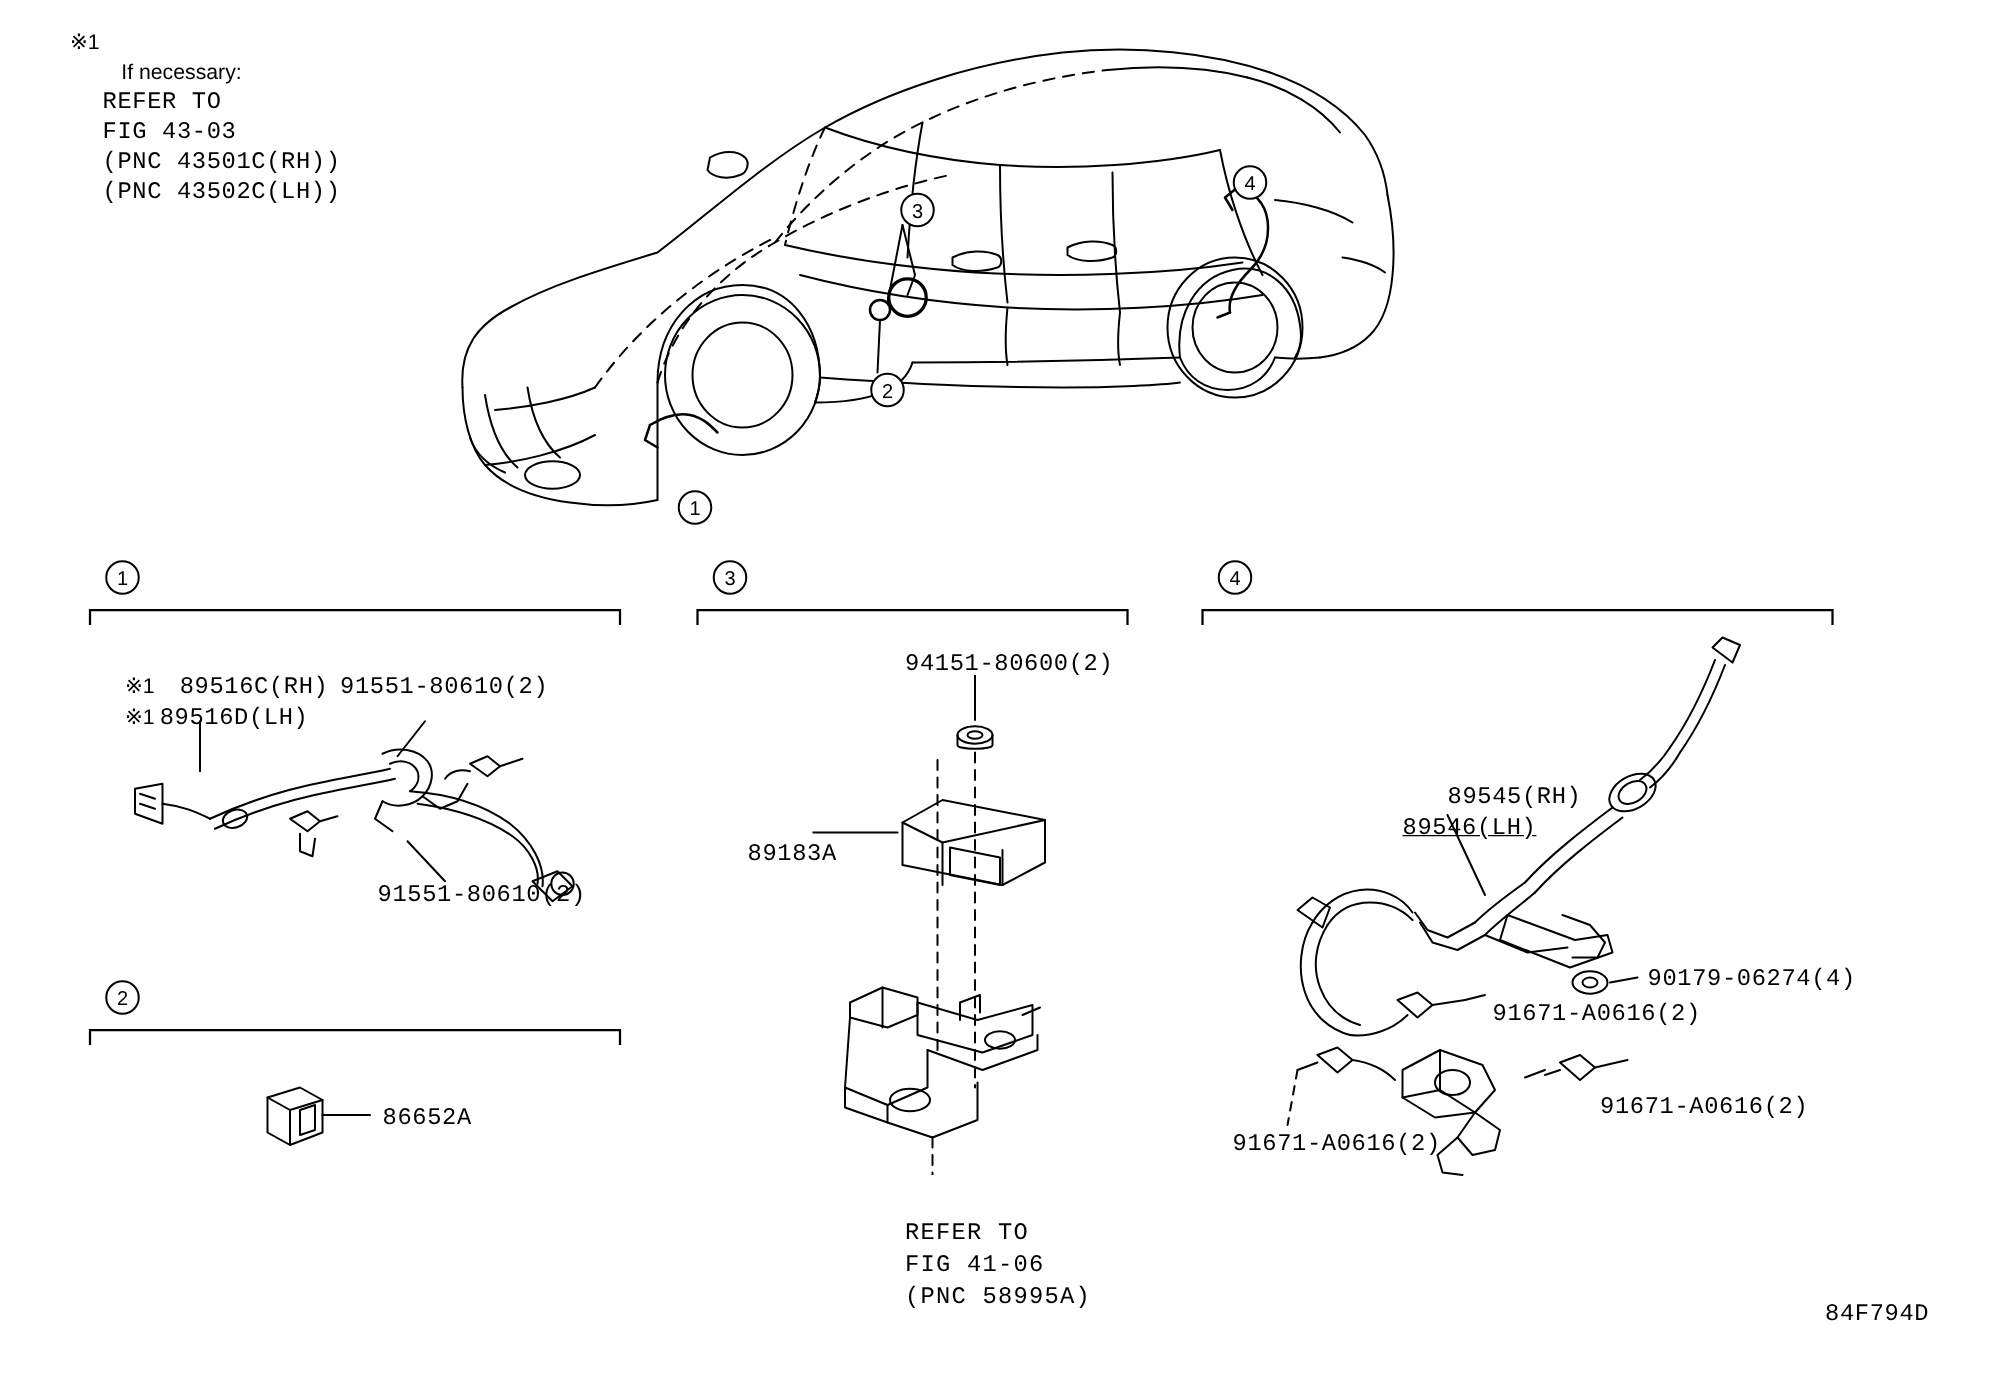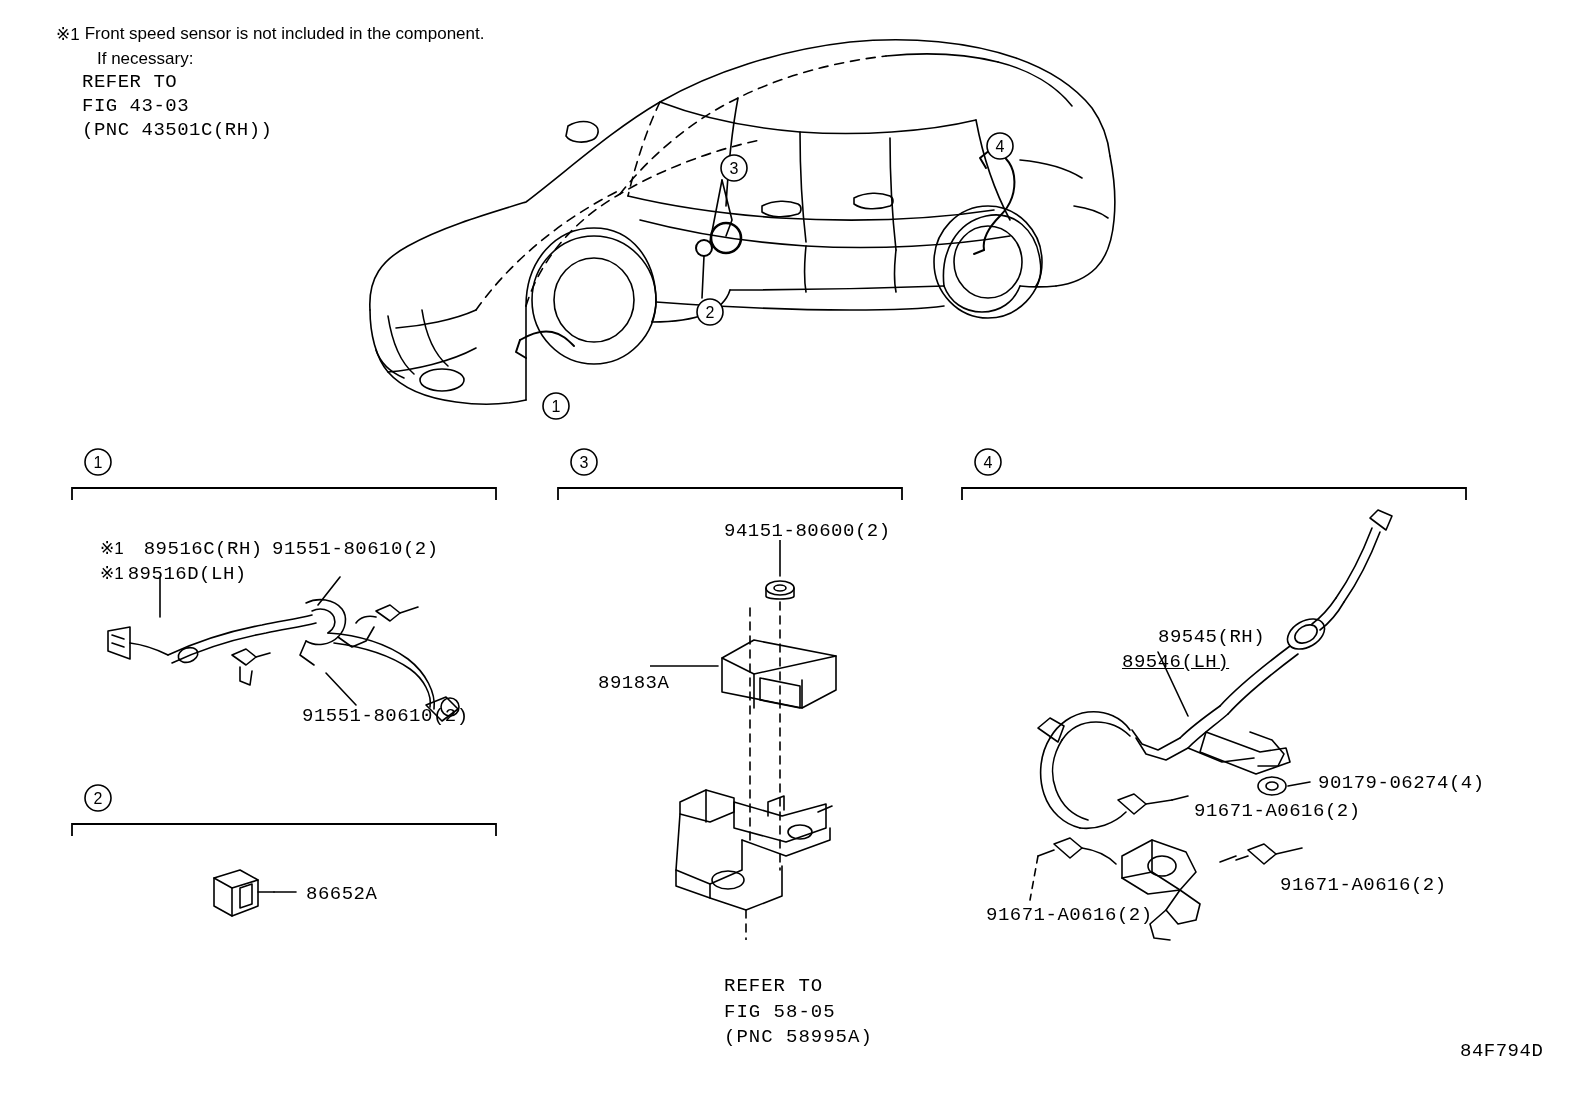--- a/index.html
+++ b/index.html
@@ -10,26 +10,26 @@
   .mono{font-family:"Liberation Mono","DejaVu Sans Mono",monospace;font-size:19px;white-space:nowrap;letter-spacing:0.5px;}
   .figcode{font-family:"Liberation Mono","DejaVu Sans Mono",monospace;font-size:19px;letter-spacing:1px;}
   svg{display:block;}
 </style>
 </head>
 <body>
 
 <div class="abs" style="left:56px;top:24px;">
   <div style="display:flex;align-items:flex-start;">
     <span class="note">※1</span>
-    <span class="note" style="margin-left:5px;">Front speed sensor is not included in the component.</span>
   </div>
   <div class="note" style="margin-left:41px;margin-top:4px;">If necessary:</div>
   <div class="mono" style="margin-left:26px;margin-top:2px;">REFER TO</div>
   <div class="mono" style="margin-left:26px;margin-top:2px;">FIG 43-03</div>
   <div class="mono" style="margin-left:26px;margin-top:2px;">(PNC 43501C(RH))</div>
+  <div class="mono" style="margin-left:26px;margin-top:2px;">(PNC 43502C(LH))</div>
 </div>
 
 <div class="abs" style="left:330px;top:10px;">
 <svg width="800" height="430" viewBox="0 0 800 430" fill="none" stroke="#000" stroke-width="1.6" stroke-linejoin="round" stroke-linecap="round">
 
   <path d="M40 300 C38 268 52 250 78 236 C110 218 150 206 196 192 C238 160 282 120 330 92 C382 62 450 40 520 32 C580 26 640 32 686 48 C720 60 746 78 762 98 C772 112 778 128 780 146"></path>
   <path d="M780 146 C784 166 786 190 784 210 C782 232 776 248 766 258 C756 268 742 274 726 276"></path>
   <path d="M726 276 C716 277 700 277 690 276"></path>
 
   <path d="M690 276 C684 292 670 302 652 302 C634 302 620 292 614 276"></path>
@@ -258,21 +258,21 @@
   <ellipse cx="150" cy="292" rx="12" ry="7"></ellipse>
   <path d="M118 276 L118 262 L134 256 L134 270"></path>
   <path d="M168 272 L182 266"></path>
 
   <path d="M96 370 L96 418" stroke-dasharray="8 6"></path>
 </svg>
 </div>
 
 <div class="abs figcode" style="left:724px;top:974px;line-height:1.35;">
   <div>REFER TO</div>
-  <div>FIG 58-05</div>
+  <div>FIG 41-06</div>
   <div>(PNC 58995A)</div>
 </div>
 
 <div class="abs" style="left:972px;top:446px;">
   <svg width="32" height="32">
       <circle cx="16" cy="16" r="13" fill="#fff" stroke="#000" stroke-width="1.6"></circle>
       <text x="16" y="22" text-anchor="middle" font-family="Liberation Sans, sans-serif" font-size="16">4</text>
     </svg>
 </div>
 <div class="abs" style="left:960px;top:486px;">

